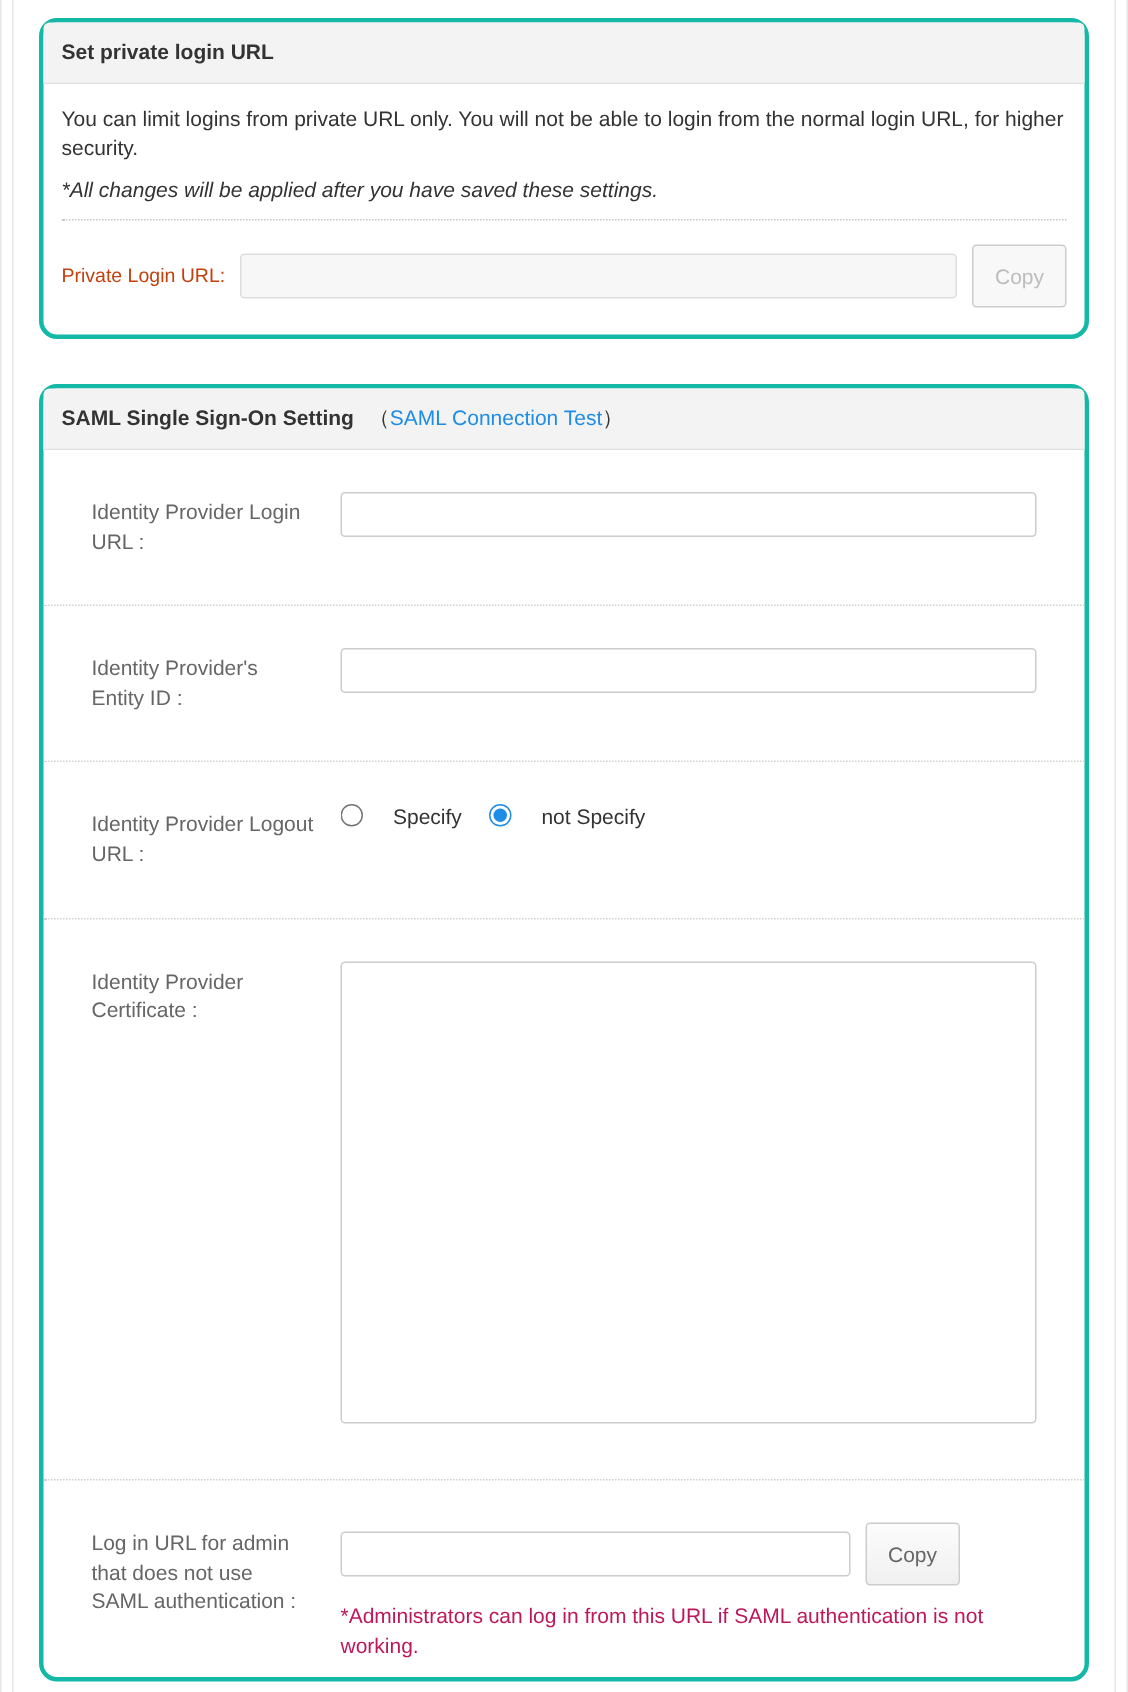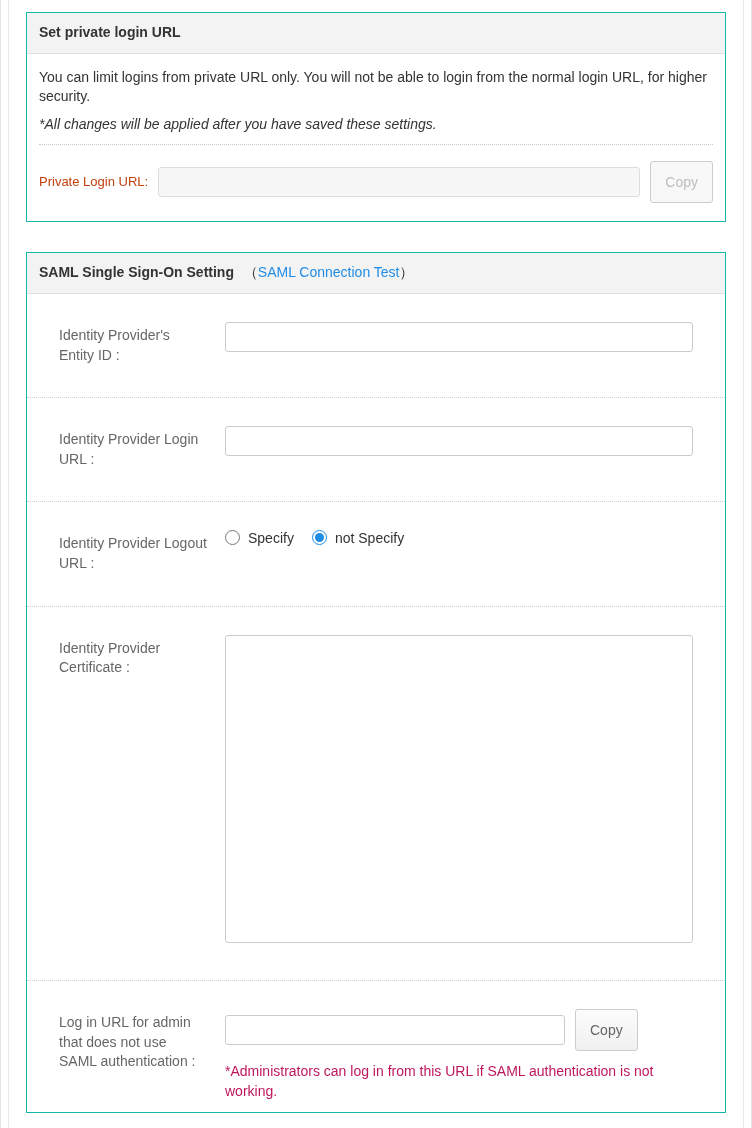--- a/index.html
+++ b/index.html
@@ -29,22 +29,22 @@
     bottom: 0;
     border-left: 1px solid #e8e8e8;
     border-right: 1px solid #e8e8e8;
     pointer-events: none;
   }
   .inner {
     position: relative;
     padding: 12px 25px 10px 25px;
   }
   .panel {
-    border: 1px solid #14b8a6;
-    border-radius: 0;
+    border: 3px solid #14b8a6;
+    border-radius: 12px;
     margin-bottom: 30px;
     background: #fff;
   }
   .panel-head {
     background: #f3f3f3;
     border-bottom: 1px solid #e0e0e0;
     padding: 10px 12px;
     border-radius: 4px 4px 0 0;
     font-size: 14px;
     font-weight: 700;
@@ -171,21 +171,21 @@
     display: flex;
     align-items: center;
     gap: 18px;
     font-size: 14px;
     color: #333;
     line-height: 1;
   }
   .radio-group label {
     display: inline-flex;
     align-items: center;
-    gap: 8px;
+    gap: 20px;
   }
   .radio-group input[type=radio] {
     width: 15px;
     height: 15px;
     accent-color: #1f8ce6;
     margin: 0;
   }
   .inline-copy {
     display: flex;
     gap: 10px;
@@ -222,28 +222,28 @@
     </div>
 
     <div class="panel" style="margin-bottom:0;">
       <div class="panel-head">
         <span>SAML Single Sign-On Setting</span>
         <span class="paren"><span>（</span><a href="#">SAML Connection Test</a><span>）</span></span>
       </div>
       <div class="panel-body form">
 
         <div class="form-row">
+          <div class="form-label">Identity Provider Login URL :</div>
+          <div class="form-control">
+            <input type="text" style="">
+          </div>
+        </div>
+
+        <div class="form-row">
           <div class="form-label">Identity Provider's Entity ID :</div>
-          <div class="form-control">
-            <input type="text" style="">
-          </div>
-        </div>
-
-        <div class="form-row">
-          <div class="form-label">Identity Provider Login URL :</div>
           <div class="form-control">
             <input type="text" style="">
           </div>
         </div>
 
         <div class="form-row">
           <div class="form-label">Identity Provider Logout URL :</div>
           <div class="form-control">
             <div class="radio-group">
               <label>

